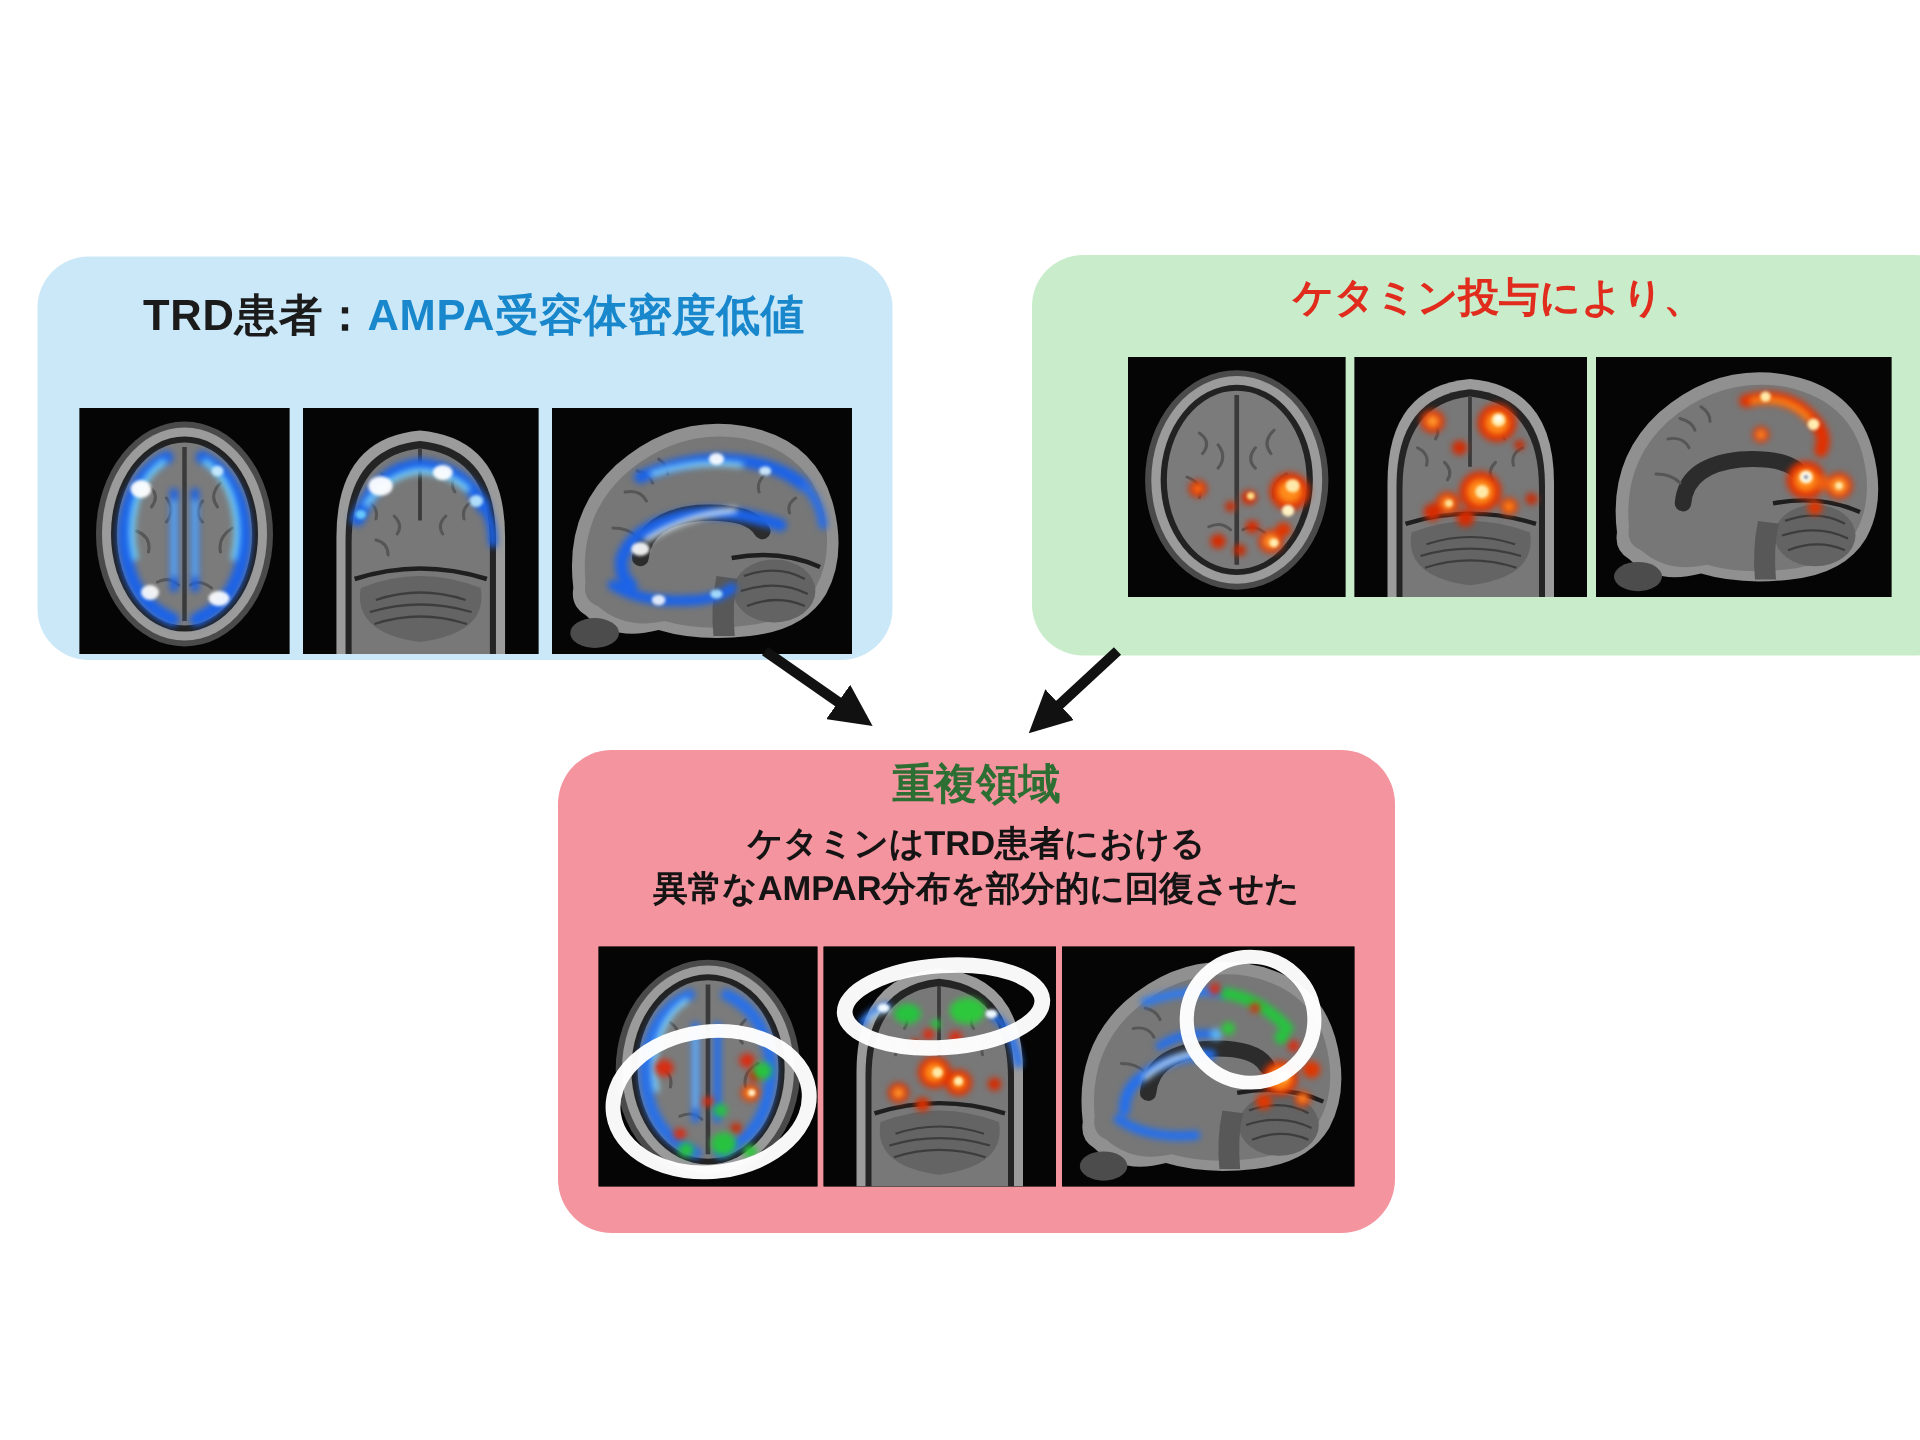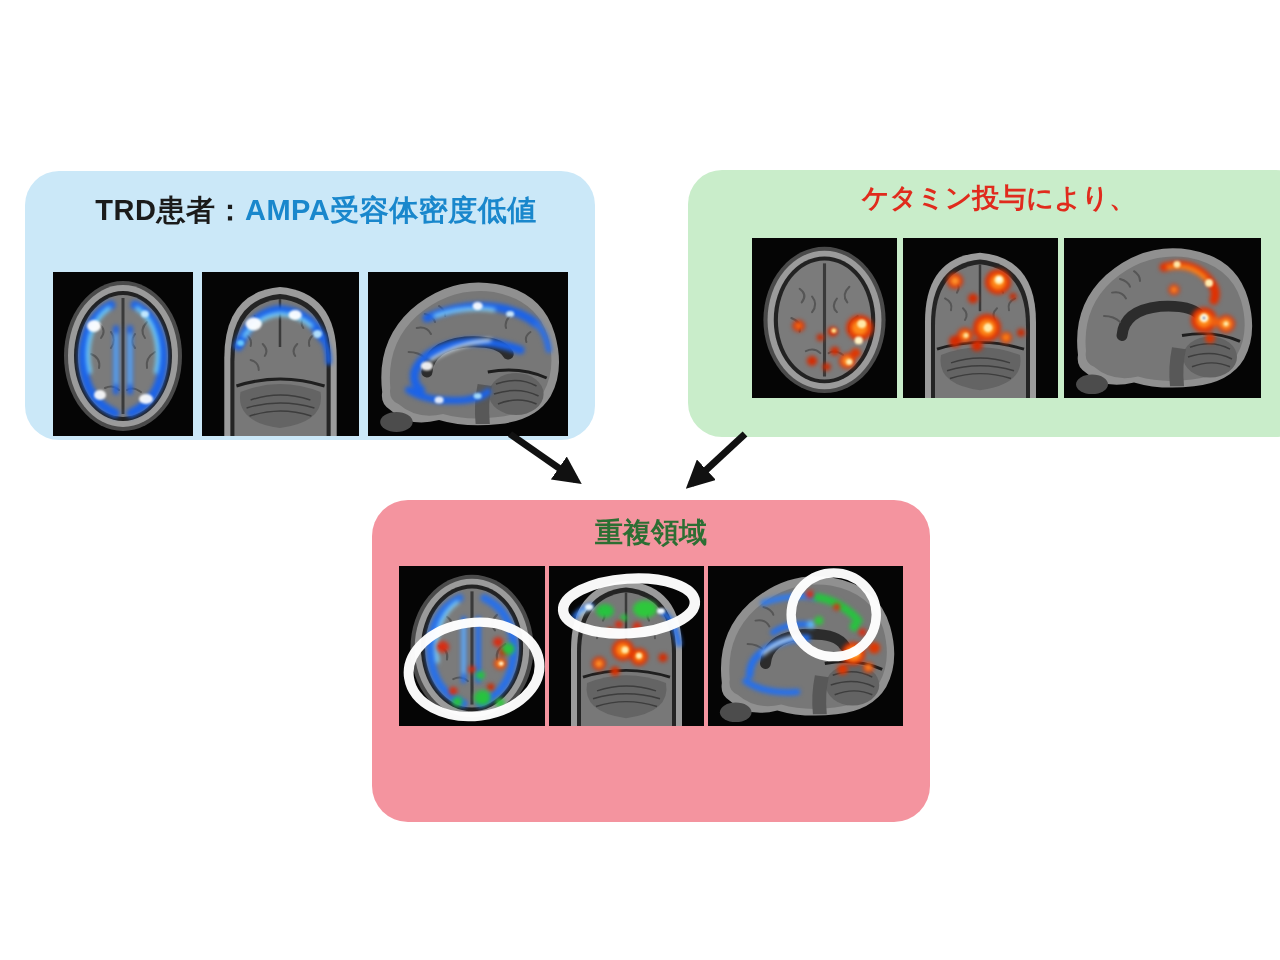--- a/index.html
+++ b/index.html
@@ -9,21 +9,21 @@
   }
   .box { position:absolute; box-sizing:border-box; }
   .box-trd      { left:25px;  top:171px; width:570px; height:269px; background:#cbe8f8; border-radius:34px; }
   .box-ketamine { left:688px; top:170px; width:622px; height:267px; background:#c9edca; border-radius:34px; }
   .box-overlap  { left:372px; top:500px; width:558px; height:322px; background:#f4949f; border-radius:36px; }
 
   .title { font-weight:bold; text-align:center; margin:0; }
   .trd-title { margin-top:20px; font-size:29px; color:#1b1b1b; letter-spacing:.5px;padding-left:12px; }
   .trd-title .hl { color:#1987cc; }
   .ket-title { margin-top:12px; font-size:27px; line-height:1.25; color:#e02b1d; }
-  .ov-title  { margin-top:14px; font-size:28px; color:#2d6e33; }
+  .ov-title  { margin-top:4px; font-size:28px; color:#2d6e33; }
   .ov-sub    { margin-top:6px; font-size:23px; line-height:1.3; color:#141414; font-weight:bold; text-align:center; }
 
   .scans { display:flex; justify-content:center; align-items:flex-start; }
   .box-trd .scans      { gap:9px;  margin-top:41px; }
   .box-ketamine .scans { gap:6px;  margin-top:22px; padding-left:14px; }
   .box-overlap .scans  { gap:4px;  margin-top:14px; }
   .scan { display:block; background:#050505; }
 
   
   .b2 { filter:blur(2.2px); }
@@ -242,20 +242,21 @@
       <marker id="ah" viewBox="0 0 10 10" refX="7.5" refY="5" markerWidth="4" markerHeight="4" orient="auto-start-reverse">
         <path d="M0 0 L10 5 L0 10 Z" fill="#111111"></path>
       </marker>
     </defs>
     <line x1="70" y1="16" x2="136" y2="62" stroke="#111111" stroke-width="7" marker-end="url(#ah)"></line>
     <line x1="305" y1="16" x2="251" y2="66" stroke="#111111" stroke-width="7" marker-end="url(#ah)"></line>
   </svg>
 
   <section class="box box-overlap">
     <h2 class="title ov-title">重複領域</h2>
+    <p class="ov-sub"><span>ケタミンはTRD患者における</span><br><span>異常なAMPAR分布を部分的に回復させた</span></p>
     <div class="scans">
 
       <svg class="scan" width="146" height="160" viewBox="0 0 140 164" preserveAspectRatio="none">
         <rect width="140" height="164" fill="#050505"></rect>
         <g>
           <ellipse cx="70" cy="84" rx="59" ry="75" fill="#4a4a4a"></ellipse>
           <ellipse cx="70" cy="84" rx="55" ry="71" fill="#9b9b9b"></ellipse>
           <ellipse cx="70" cy="84" rx="49" ry="65" fill="#222222"></ellipse>
           <ellipse cx="70" cy="84" rx="45" ry="61" fill="#7b7b7b"></ellipse>
           <path d="M70 26 V142" stroke="#3a3a3a" stroke-width="3"></path>

